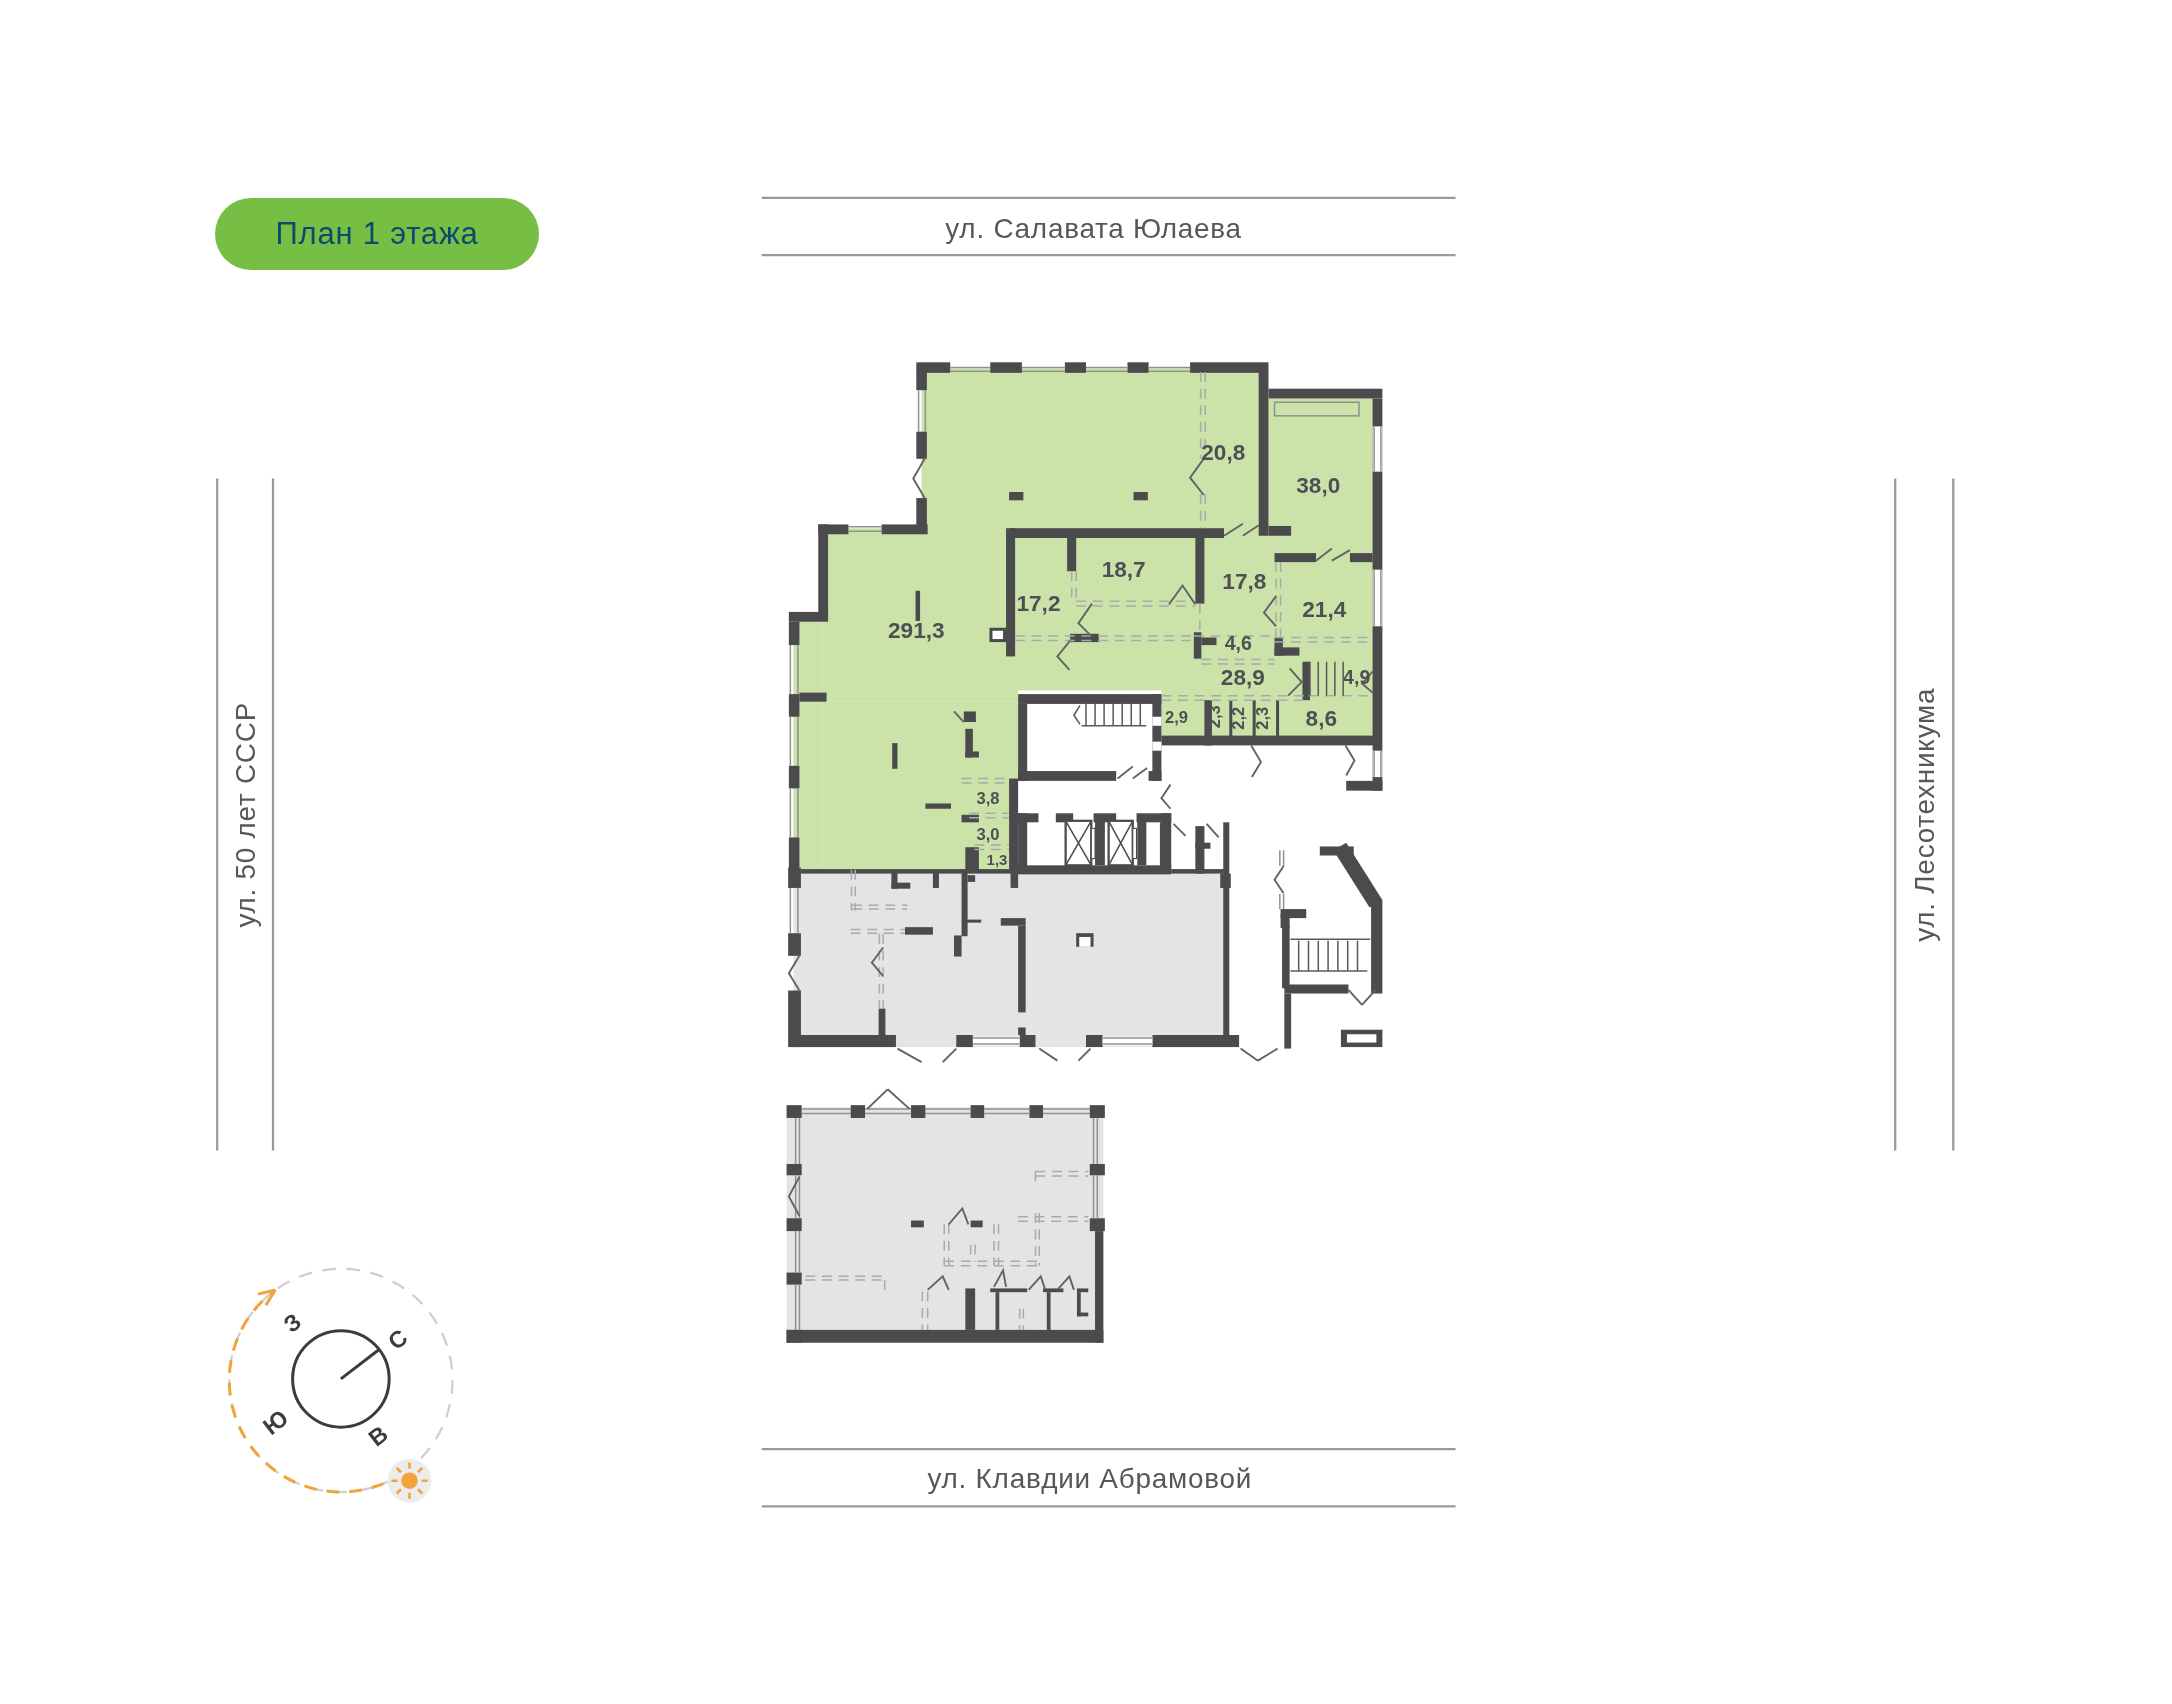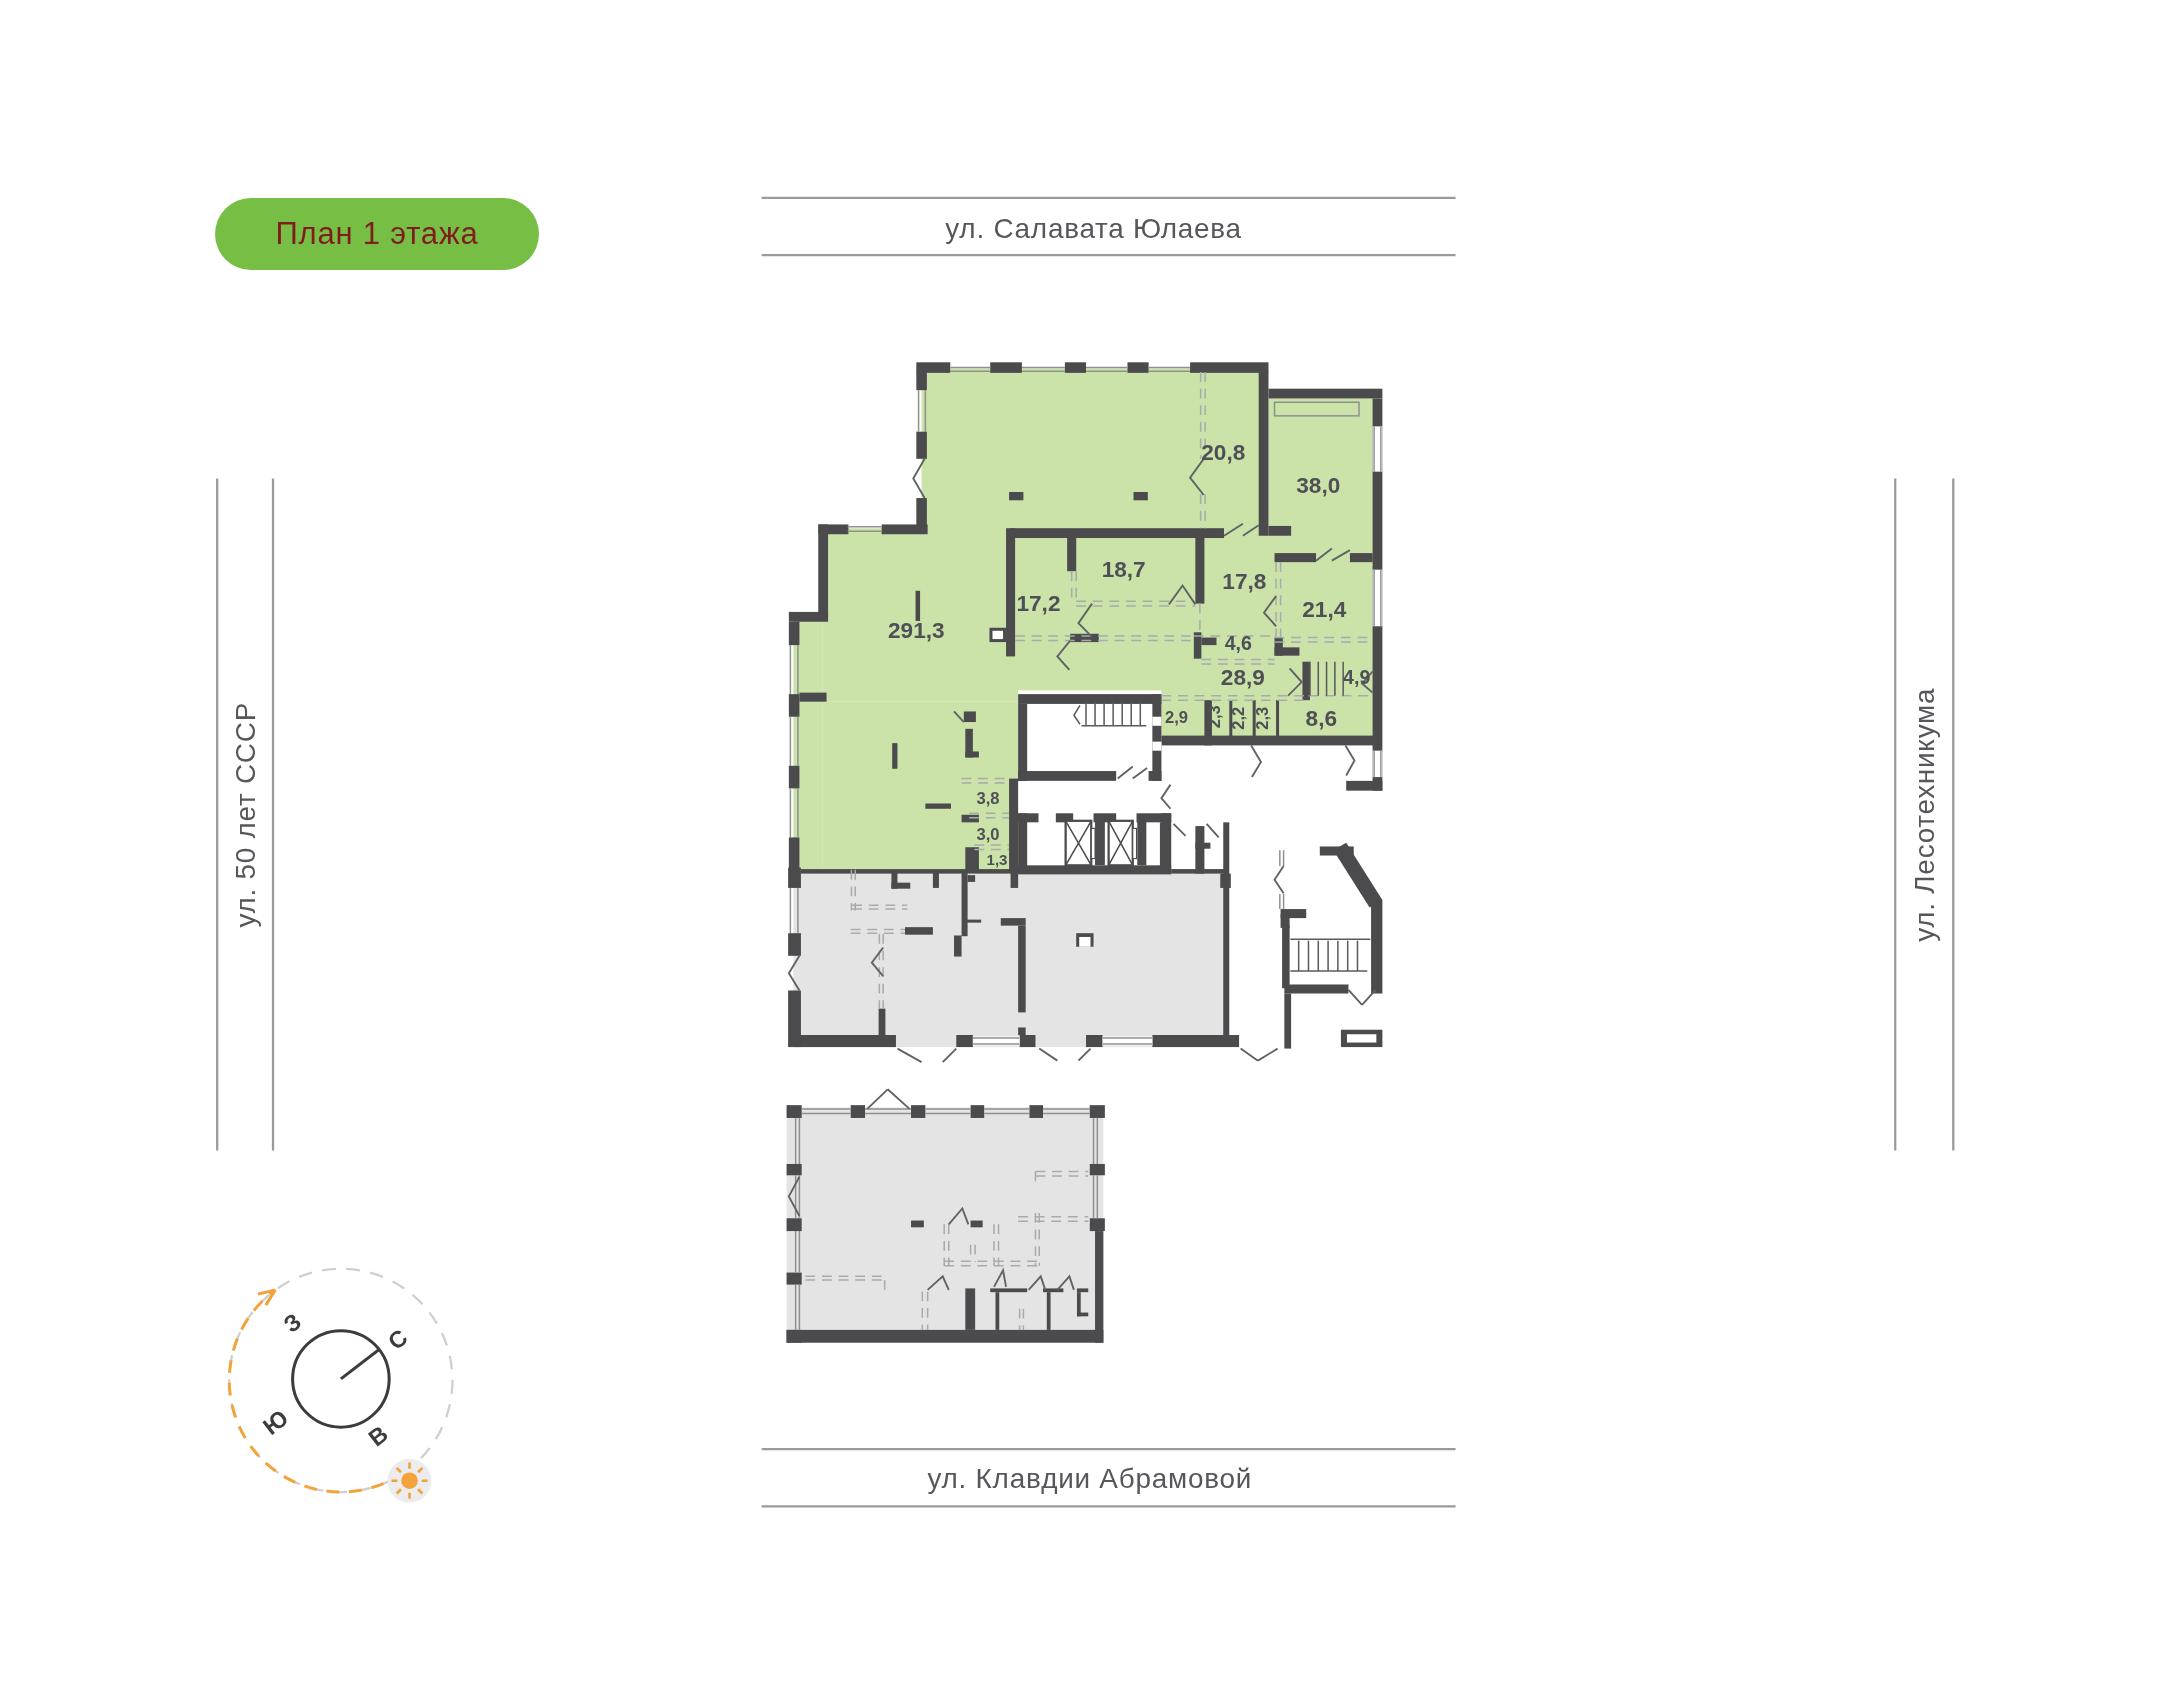--- a/index.html
+++ b/index.html
@@ -1,20 +1,20 @@
 <!DOCTYPE html>
 <html style="font-size:12px"><head>
 <meta charset="utf-8">
 <style>
   html,body{margin:0;padding:0;}
   body{width:2172px;height:1705px;background:#ffffff;position:relative;overflow:hidden;
        font-family:"Liberation Sans",sans-serif;}
   #plan-svg{position:absolute;left:0;top:0;}
   .badge{position:absolute;left:215px;top:198px;width:324px;height:72px;border-radius:36px;
-         display:flex;align-items:center;justify-content:center;color:#7f1d1d;font-size:31px;letter-spacing:0.8px;}
+         display:flex;align-items:center;justify-content:center;color:#0c4a6e;font-size:31px;letter-spacing:0.8px;}
   .room-label{font-weight:bold;fill:#4f5055;text-anchor:middle;}
   .street-label{fill:#56575a;font-size:37px;letter-spacing:1px;text-anchor:middle;}
   .compass-letter{fill:#3c3c3c;font-size:31px;font-weight:bold;text-anchor:middle;}
 </style>
 </head>
 <body>
 
 <div class="badge" style="background:#76bf44">
   <span>План 1 этажа</span>
 </div>

